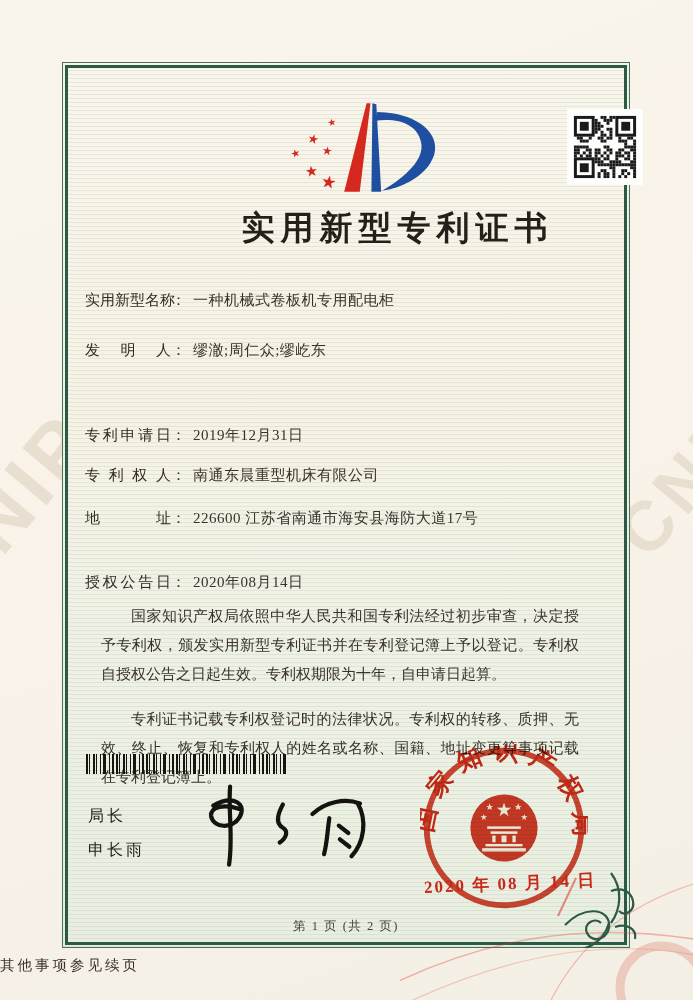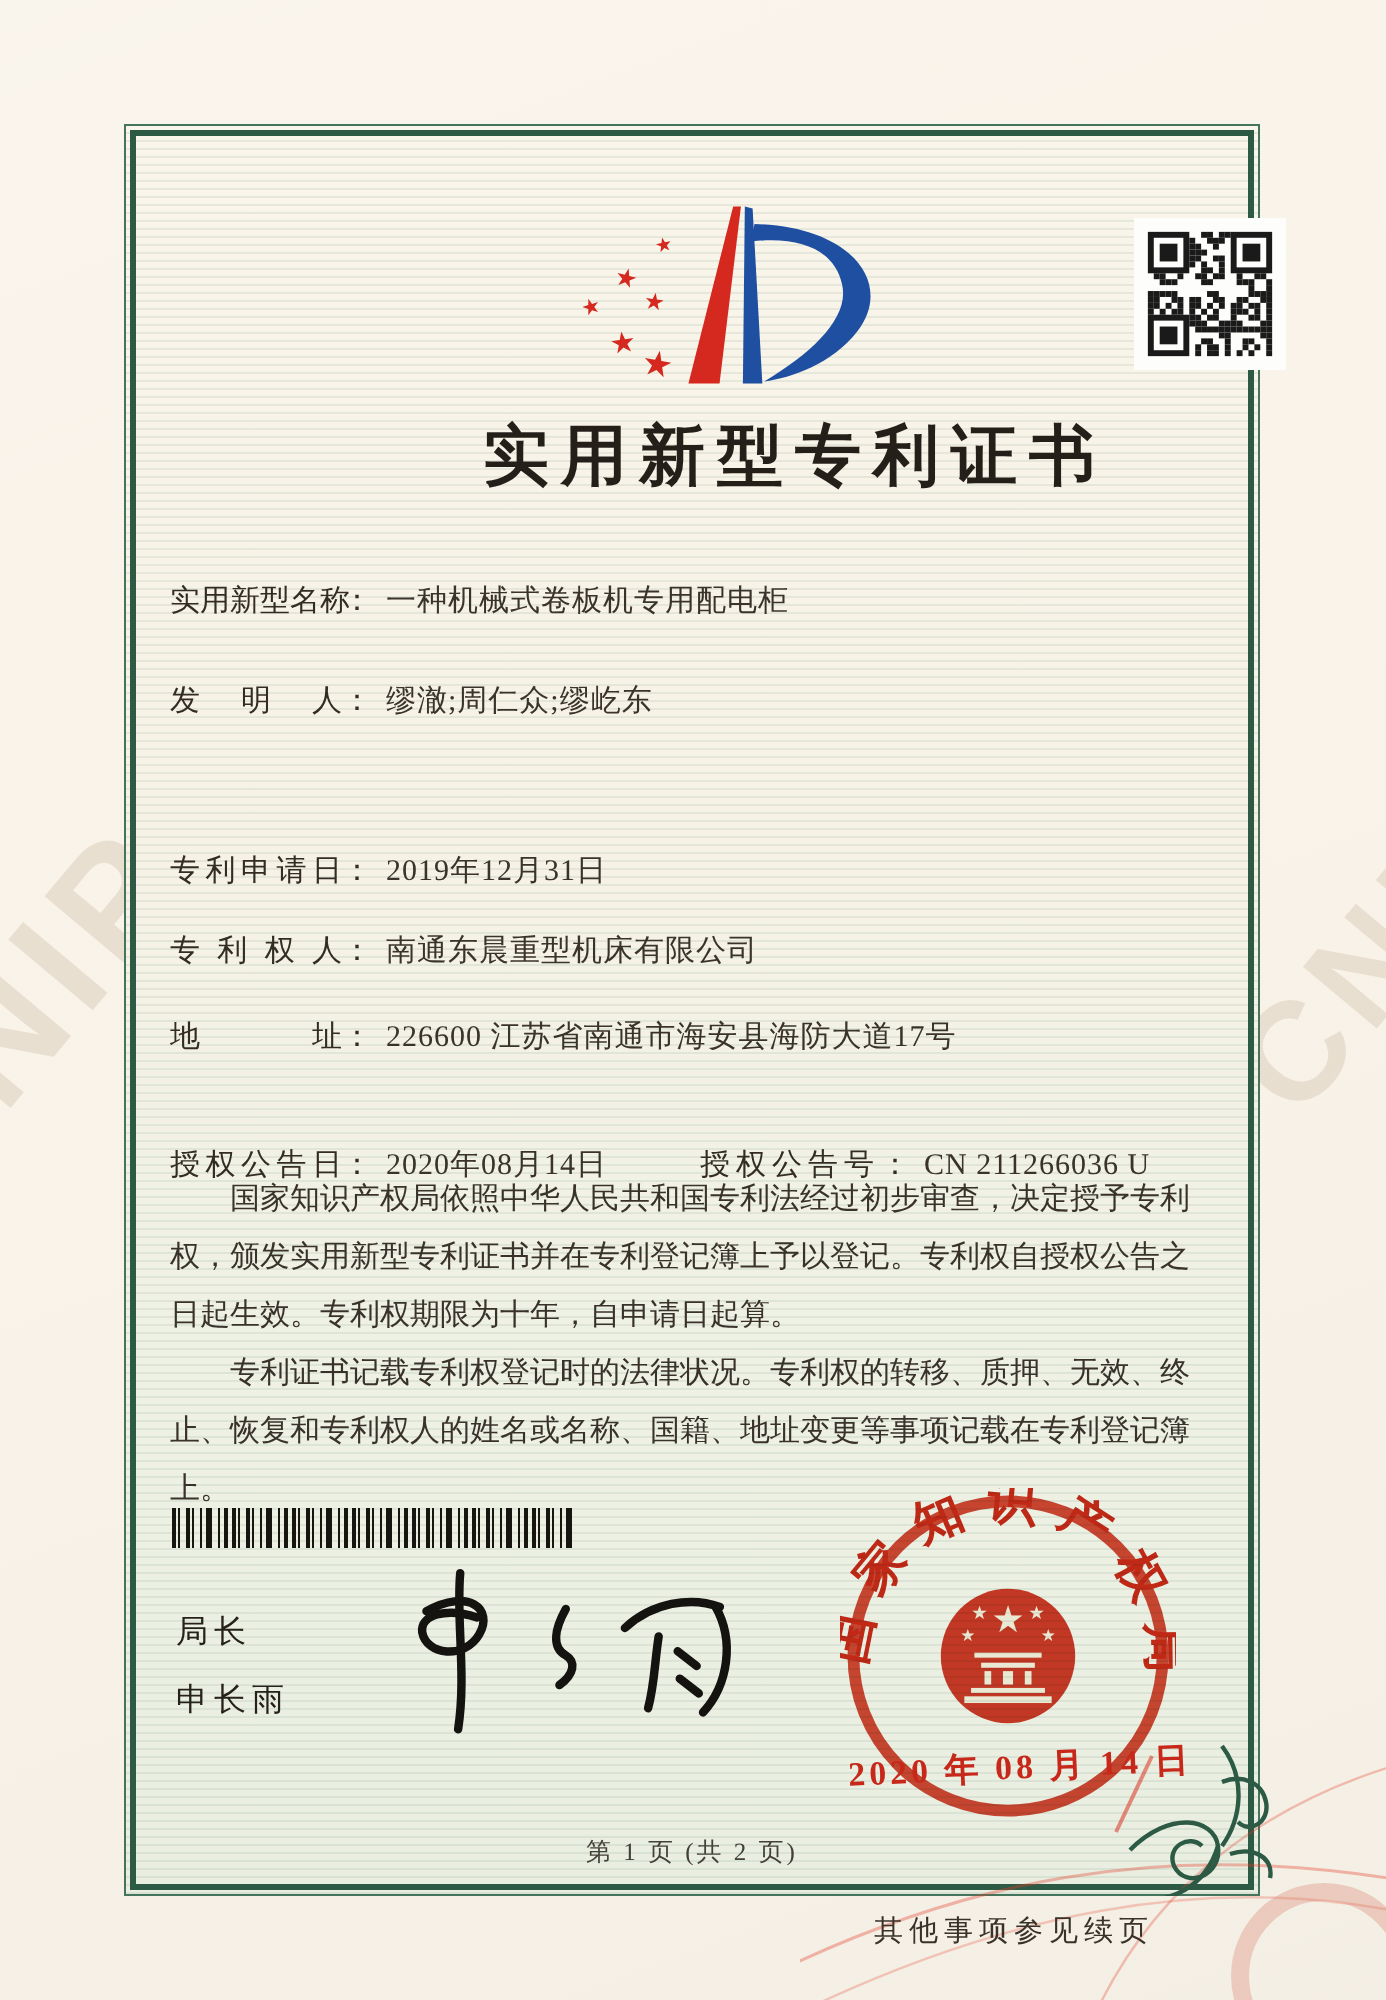--- a/index.html
+++ b/index.html
@@ -27,36 +27,36 @@
   }
   .certno{position:absolute; left:86px; top:103px; font-size:15px; letter-spacing:2px; color:#4b443b; white-space:nowrap;}
   .title{position:absolute; left:62px; top:206px; width:671px; text-align:center;
          font-size:33px; font-weight:700; letter-spacing:6px; color:#241f19;}
   .frow{position:absolute; left:85px; font-size:15px; white-space:nowrap; color:#3a332b;font-family:Liberation Serif, serif;}
   .flabel{display:inline-block; width:86px; text-align:justify; text-align-last:justify; color:#332c24; vertical-align:bottom;}
   .fcolon{margin-right:7px; color:#332c24;}
   .fvalue{letter-spacing:.5px;}
   .grant2{position:absolute; left:265px; top:0; white-space:nowrap;}
   .paras{position:absolute; left:85px; top:586px; width:510px; font-size:15px; line-height:29px; text-align:justify; color:#39322a;}
-  .paras p{margin:0; text-indent:2em;}
+  .paras p{margin:16px; text-indent:2em;}
   .barcode{position:absolute; left:86px; top:754px; width:200px; height:20px;
     background:repeating-linear-gradient(90deg,
       #17150f 0 2px, transparent 2px 3px, #17150f 3px 4px, transparent 4px 7px,
       #17150f 7px 9px, transparent 9px 10px, #17150f 10px 11px, transparent 11px 14px,
       #17150f 14px 15px, transparent 15px 17px, #17150f 17px 20px, transparent 20px 23px,
       #17150f 23px 24px, transparent 24px 26px, #17150f 26px 28px, transparent 28px 30px);
   }
   .signer{position:absolute; left:88px; font-size:16px; letter-spacing:3px; color:#26211b;}
   .sig-svg{position:absolute; left:190px; top:776px; pointer-events:none;}
   .seal-svg{position:absolute; left:420px; top:744px; mix-blend-mode:multiply; pointer-events:none;}
   .seal-date{position:absolute; left:424px; top:872px; width:180px; font-size:17px; font-weight:bold;
     color:#c8281a; letter-spacing:2px; transform:rotate(-2.5deg); white-space:nowrap;
     font-family:"Liberation Serif","DejaVu Serif",serif;}
   .footer-page{position:absolute; left:62px; top:918px; width:568px; text-align:center; font-size:12.5px; letter-spacing:1.5px; color:#43403a;}
-  .footer-note{position:absolute; left:0; top:956px; width:577px; text-align:right; font-size:14.5px; letter-spacing:3px; color:#39322a;}
+  .footer-note{position:absolute; left:0; top:956px; width:577px; text-align:left; font-size:14.5px; letter-spacing:3px; color:#39322a;}
   .logo-svg{position:absolute; left:282px; top:96px;}
   .qr-svg{position:absolute; left:567px; top:109px; background:#fdfdfb; padding:2px;}
   .deco{position:absolute; pointer-events:none;}
 </style>
 </head>
 <body>
 
 <div class="page">
 
   <span class="wm" style="left:-160px; top:20px; font-size:70px; transform:rotate(-50deg);">CNIPA</span>
@@ -252,23 +252,20 @@
     <span class="flabel">专利申请日</span><span class="fcolon">：</span><span class="fvalue">2019年12月31日</span>
   </div>
   <div class="frow" style="top:466px;">
     <span class="flabel">专利权人</span><span class="fcolon">：</span><span class="fvalue">南通东晨重型机床有限公司</span>
   </div>
   <div class="frow" style="top:509px;">
     <span class="flabel">地址</span><span class="fcolon">：</span><span class="fvalue">226600 江苏省南通市海安县海防大道17号</span>
   </div>
   <div class="frow" style="top:573px; width:500px;">
     <span class="flabel">授权公告日</span><span class="fcolon">：</span><span class="fvalue">2020年08月14日</span>
-    <span class="grant2">
-      <span style="letter-spacing:3px;color:#332c24;">授权公告号</span><span class="fcolon">：</span><span class="fvalue">CN 211266036 U</span>
-    </span>
   </div>
 
   <div class="paras">
     <p>国家知识产权局依照中华人民共和国专利法经过初步审查，决定授予专利权，颁发实用新型专利证书并在专利登记簿上予以登记。专利权自授权公告之日起生效。专利权期限为十年，自申请日起算。</p>
     <p>专利证书记载专利权登记时的法律状况。专利权的转移、质押、无效、终止、恢复和专利权人的姓名或名称、国籍、地址变更等事项记载在专利登记簿上。</p>
   </div>
 
   <div class="barcode"></div>
 
   <div class="signer" style="top:806px;">局长</div>

